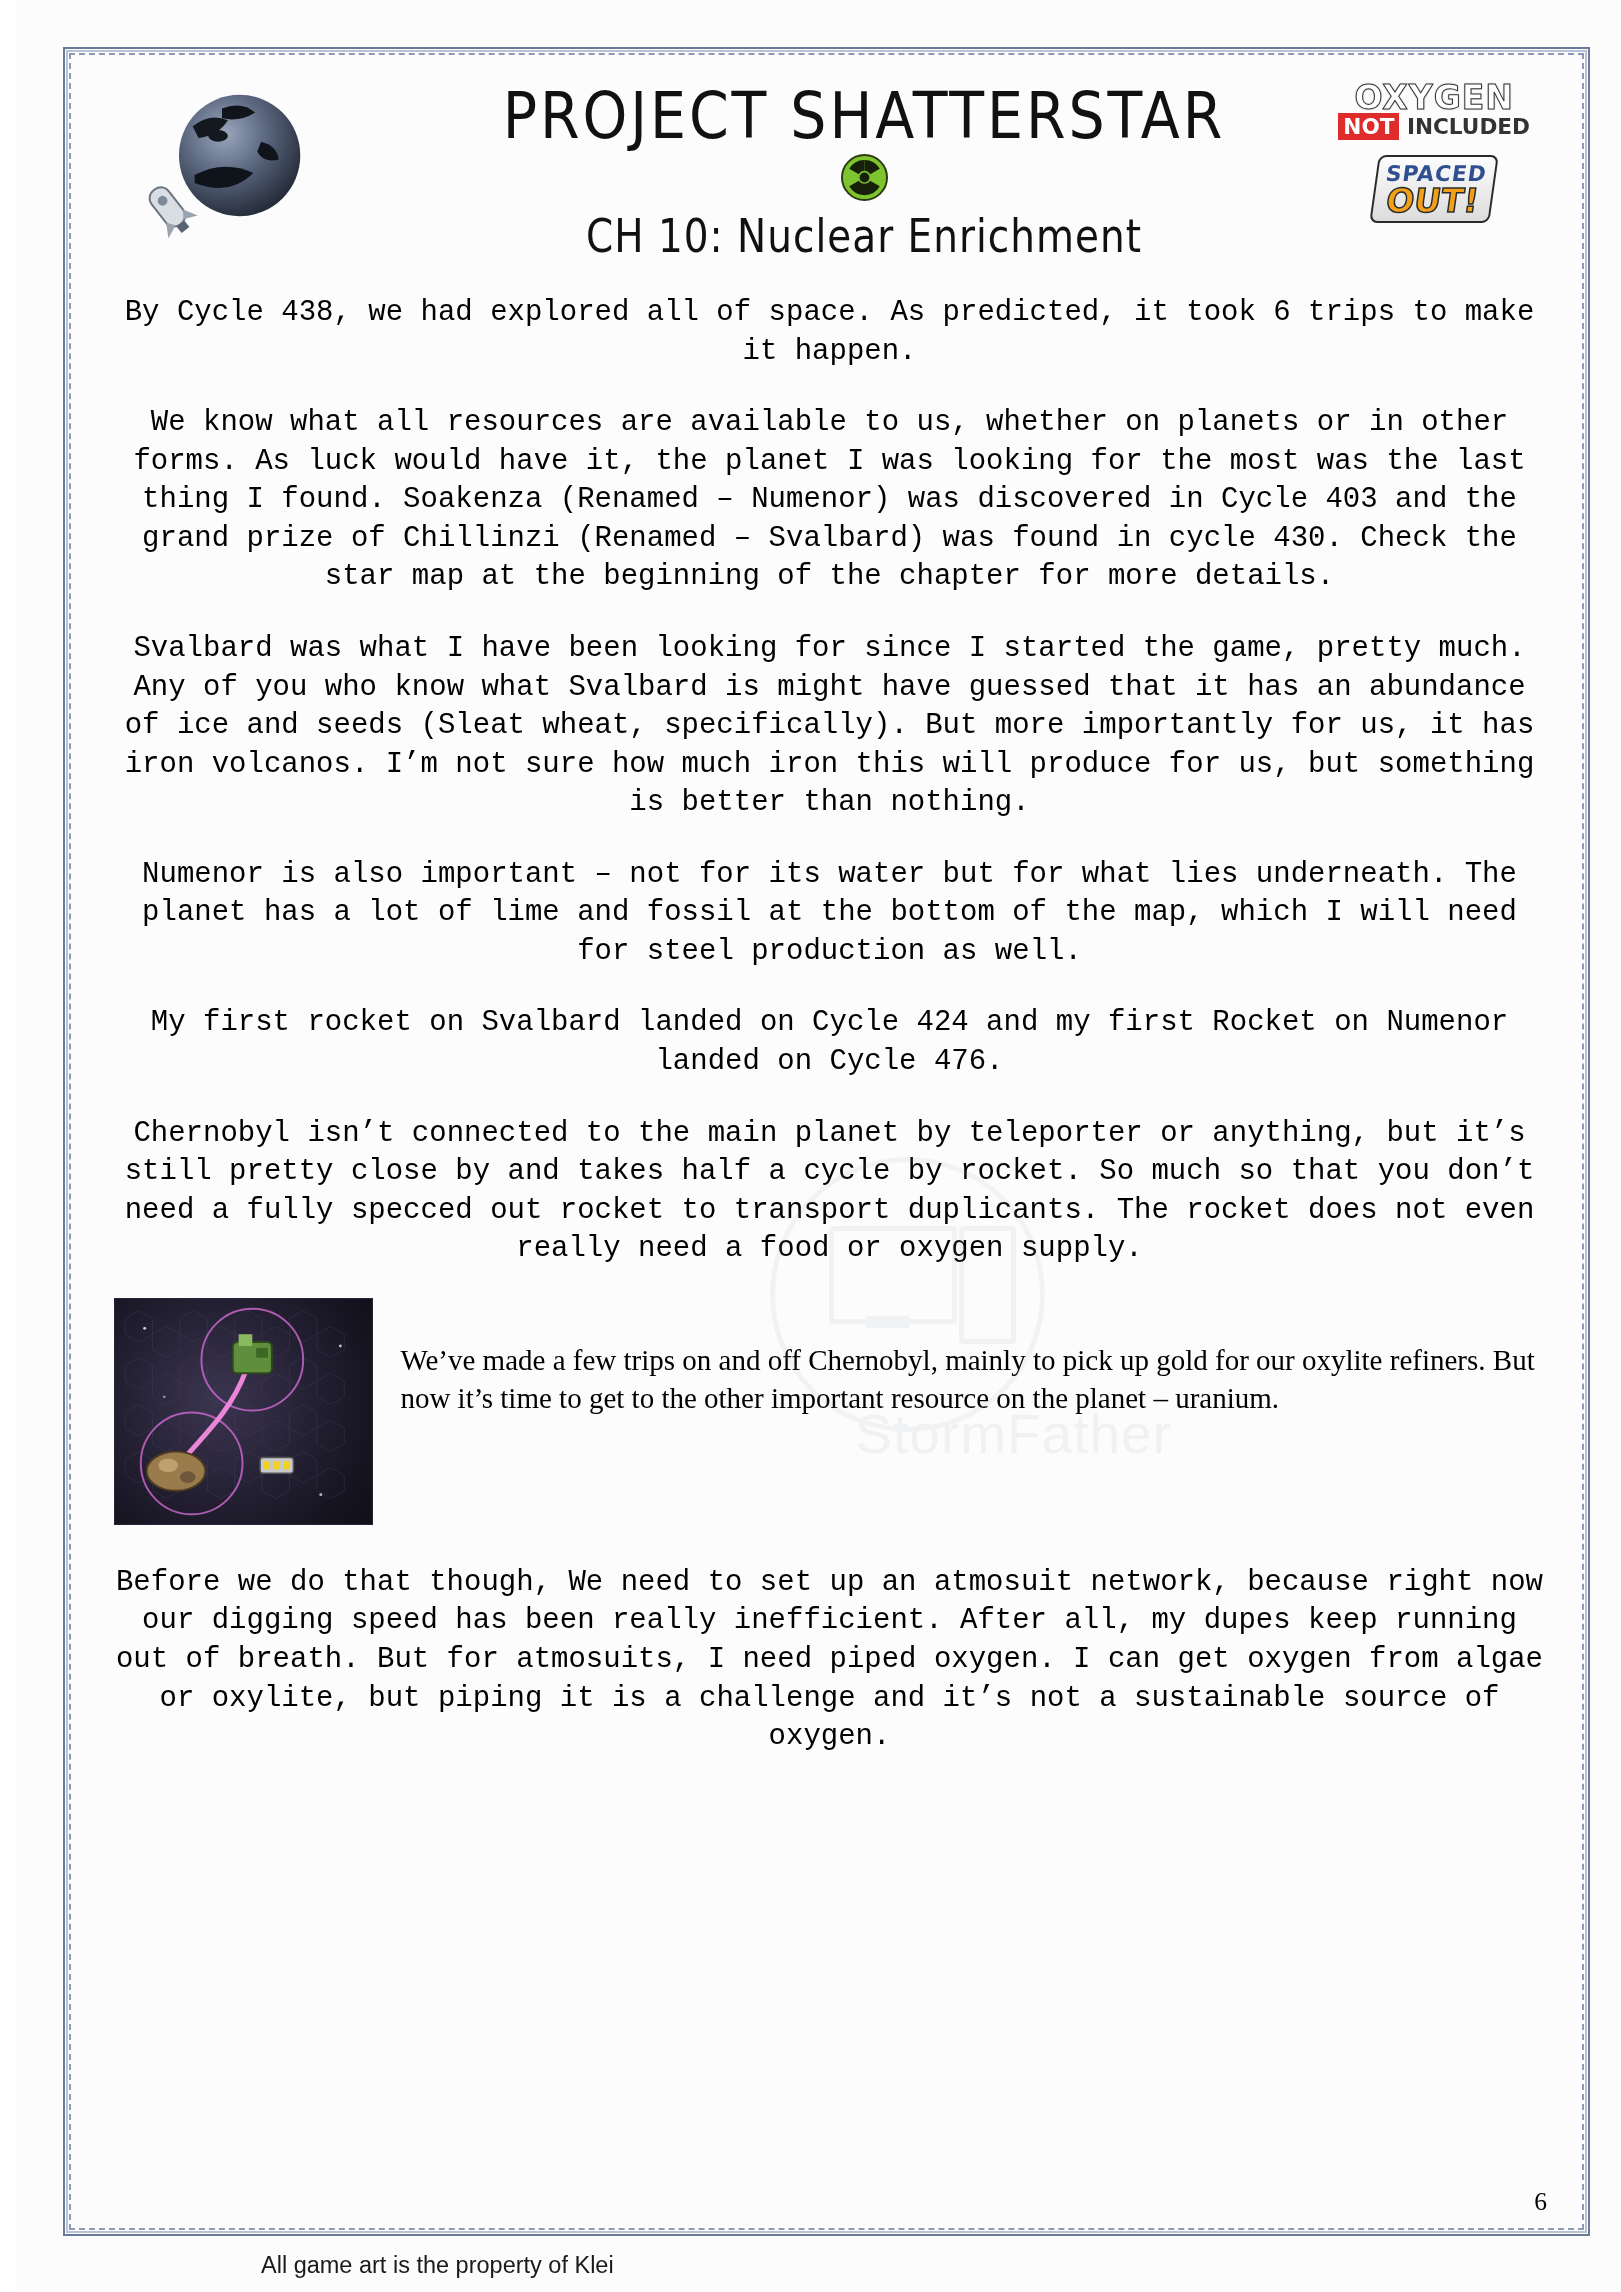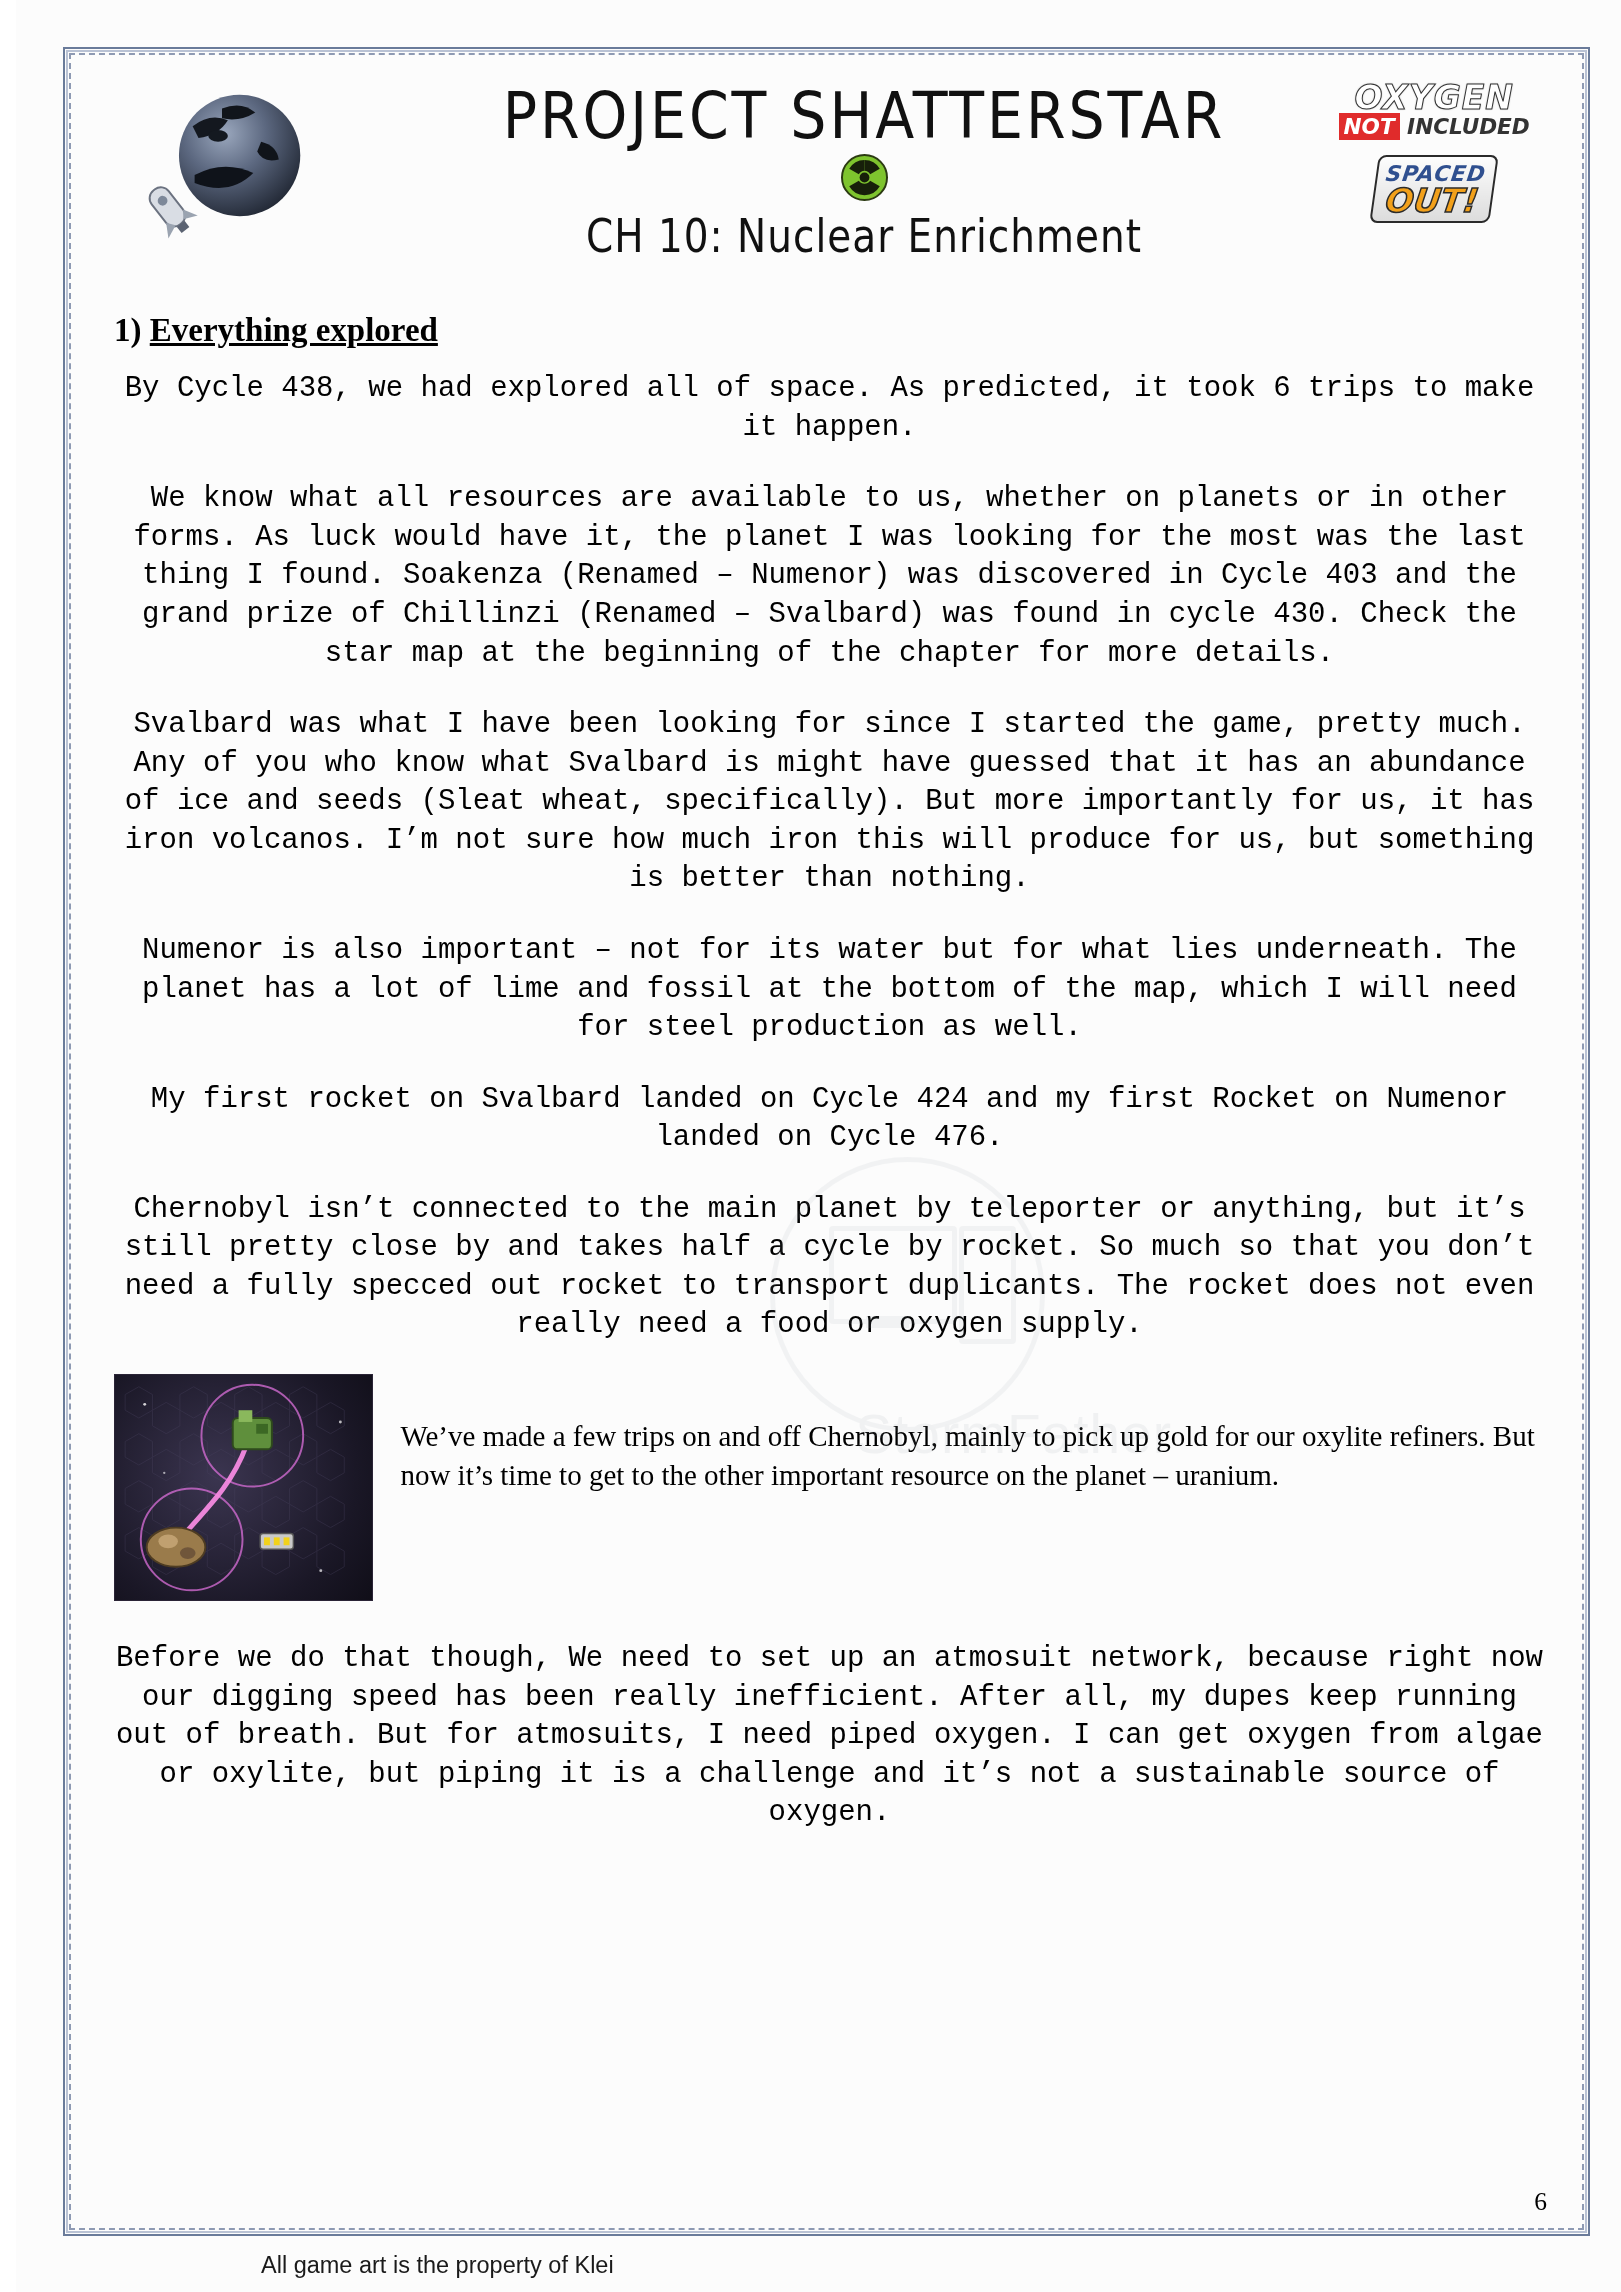--- a/index.html
+++ b/index.html
@@ -110,21 +110,20 @@
     height: 47px;
     flex: 0 0 47px;
   }
 
   .badges {
     position: absolute;
     right: 7.8px;
     top: 11.8px;
     width: 206px;
     text-align: center;
-    font-style: italic;
   }
   .badge-oni {
     font-family: "DejaVu Sans", sans-serif;
     line-height: 1;
     color: #fff;
     margin-bottom: 5.9px;
   }
   .badge-oni .oni-top {
     font-size: 33px;
     font-weight: bold;
@@ -357,24 +356,20 @@
             <span class="oni-inc">INCLUDED</span>
           </span>
         </div>
         <div class="badge-spaced">
           <span class="sp1">SPACED</span>
           <span class="sp2">OUT!</span>
         </div>
       </div>
     </div>
 
-    <h2 class="section">
-      <span class="num">1)</span>
-      <span class="lbl">Everything explored</span>
-    </h2>
 
     <p class="para">By Cycle 438, we had explored all of space. As predicted, it took 6 trips to make it happen.</p>
     <p class="para">We know what all resources are available to us, whether on planets or in other forms. As luck would have it, the planet I was looking for the most was the last thing I found. Soakenza (Renamed – Numenor) was discovered in Cycle 403 and the grand prize of Chillinzi (Renamed – Svalbard) was found in cycle 430. Check the star map at the beginning of the chapter for more details.</p>
     <p class="para">Svalbard was what I have been looking for since I started the game, pretty much. Any of you who know what Svalbard is might have guessed that it has an abundance of ice and seeds (Sleat wheat, specifically). But more importantly for us, it has iron volcanos. I’m not sure how much iron this will produce for us, but something is better than nothing.</p>
     <p class="para">Numenor is also important – not for its water but for what lies underneath. The planet has a lot of lime and fossil at the bottom of the map, which I will need for steel production as well.</p>
     <p class="para">My first rocket on Svalbard landed on Cycle 424 and my first Rocket on Numenor landed on Cycle 476.</p>
 
 
     <p class="para tight">Chernobyl isn’t connected to the main planet by teleporter or anything, but it’s still pretty close by and takes half a cycle by rocket. So much so that you don’t need a fully specced out rocket to transport duplicants. The rocket does not even really need a food or oxygen supply.</p>
 

